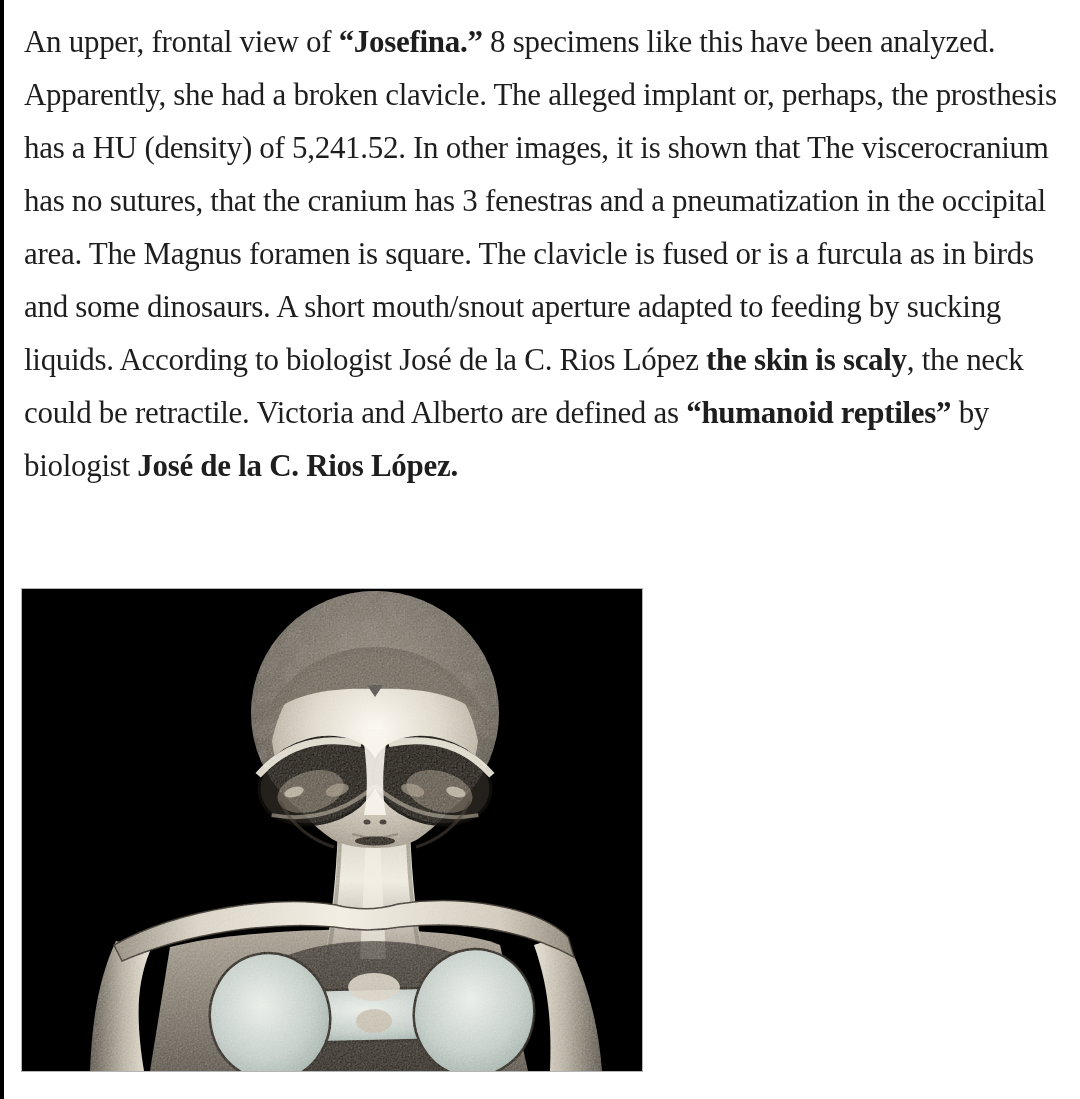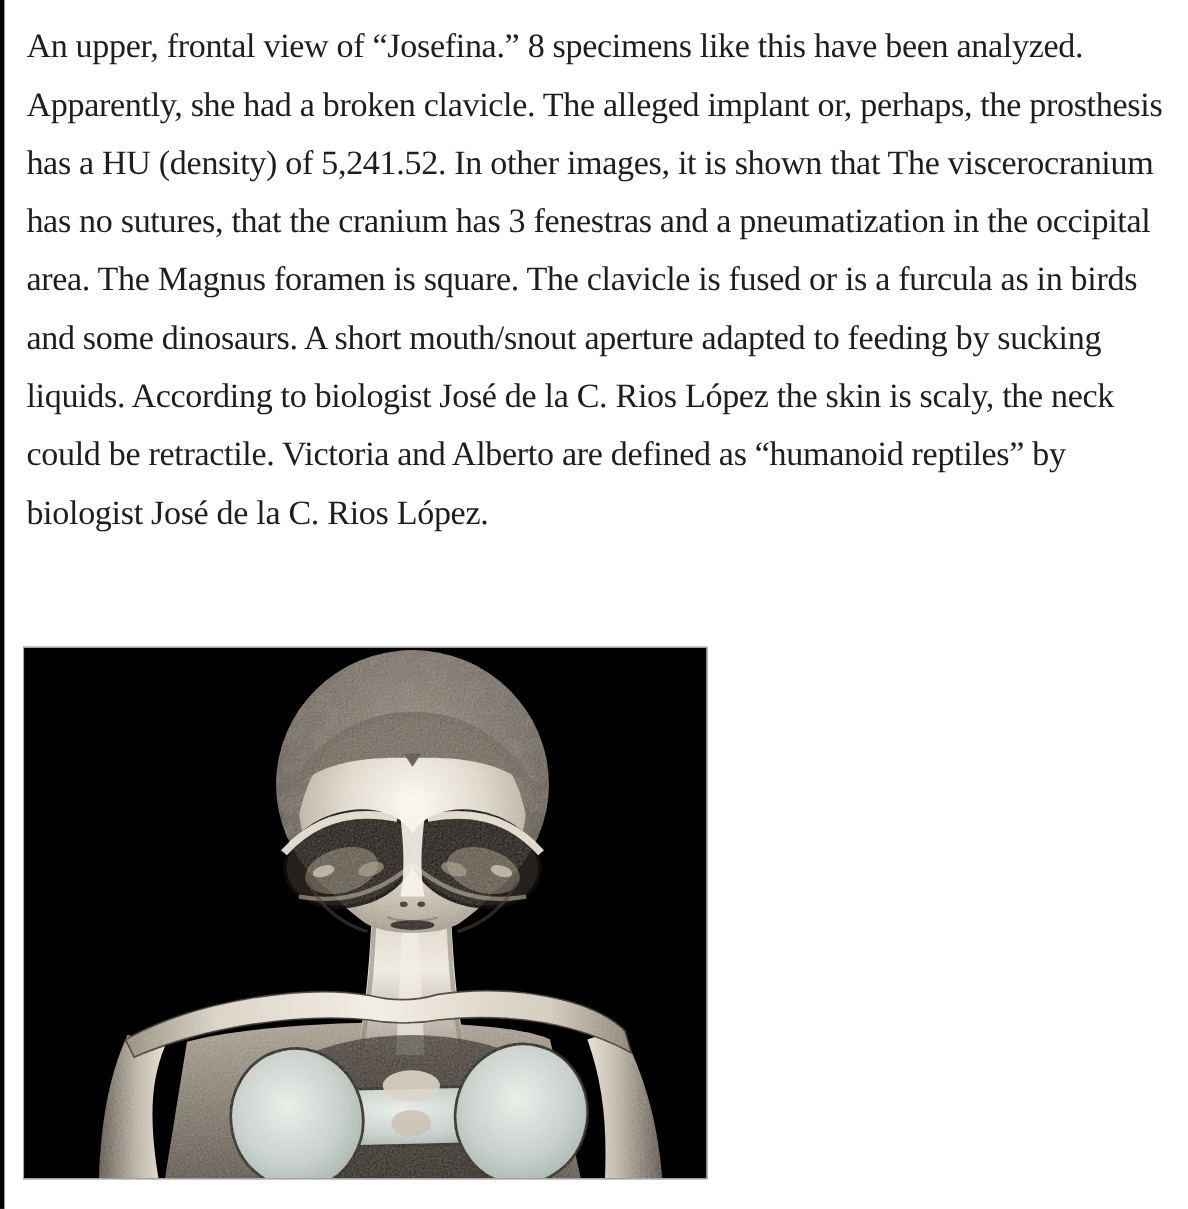--- a/index.html
+++ b/index.html
@@ -18,21 +18,21 @@
     position: absolute; left: 24px; top: 15px; width: 1050px;
   }
   .para {
     margin: 0;
     font-size: 31px;
     line-height: 53px;
     letter-spacing: -0.3px;
     color: #1e1e1e;
     text-rendering: optimizeLegibility;
   }
-  .para strong { font-weight: normal; }
+  .para strong { font-weight: bold; }
   .figure-wrap {
     position: absolute; left: 21px; top: 588px;
     width: 620px; height: 482px;
     margin: 0; padding: 0;
     background: #000000;
     border: 1px solid #b5b5b5;
     box-sizing: content-box;
   }
   .figure-wrap svg { display: block; width: 620px; height: 482px; }
 </style>

